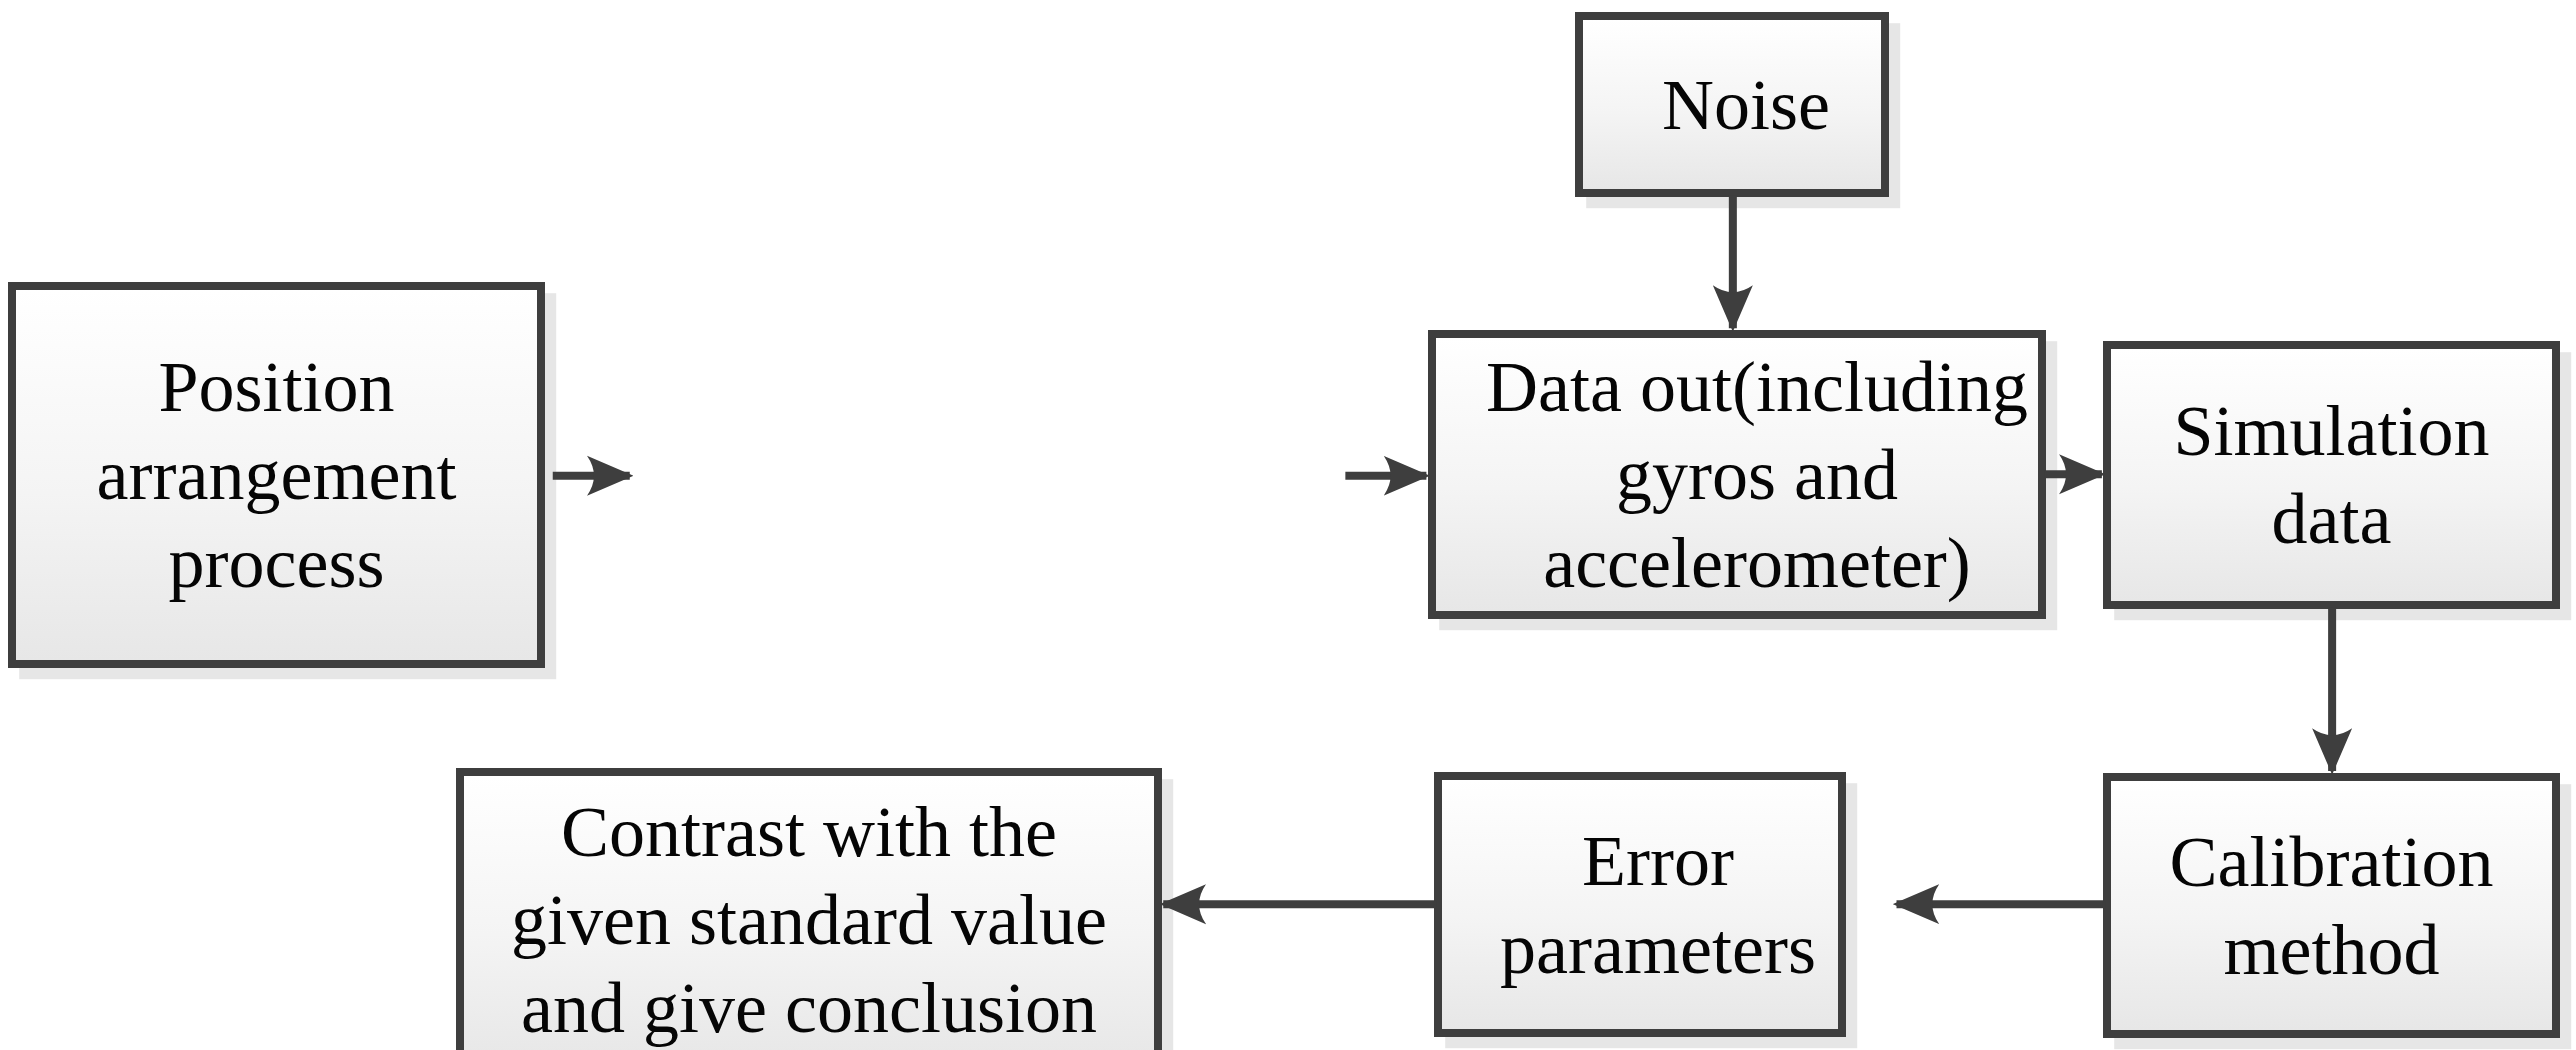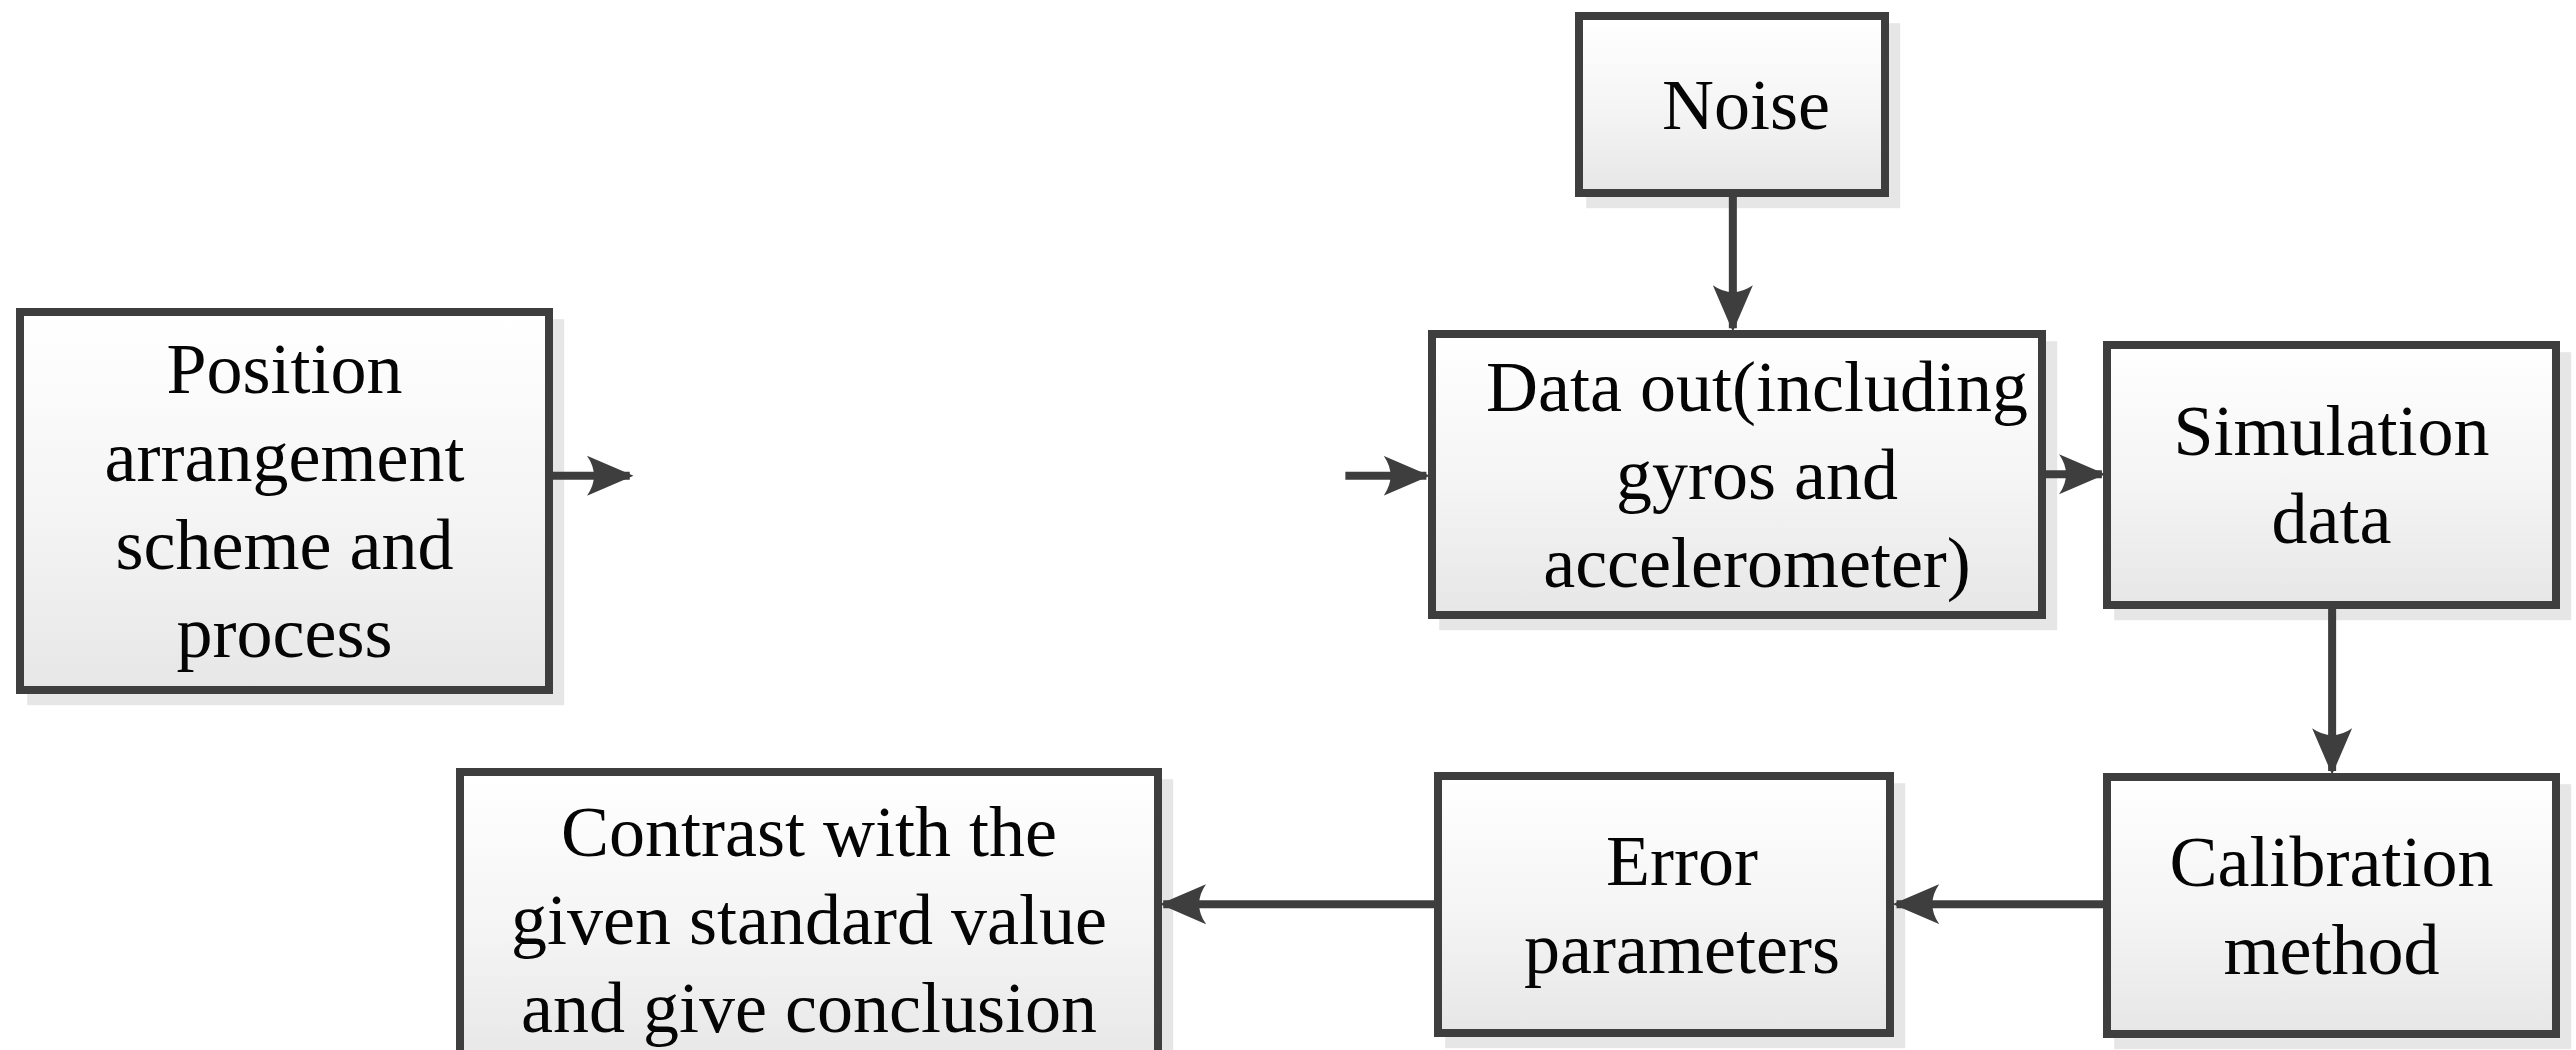--- a/index.html
+++ b/index.html
@@ -36,40 +36,39 @@
     z-index: 2;
   }
 </style>
 </head>
 <body>
 
 <div id="canvas" style="width: 2576px; height: 1051px; background: rgb(255, 255, 255);">
     <div class="node" style="left: 1575px; top: 12px; width: 314px; height: 185px; padding-left: 28px;">
       <div class="txt-line">Noise</div>
     </div>
-    <div class="node" style="left: 16px; top: 282px; width: 537px; height: 386px; margin-top: 26px;">
+    <div class="node" style="left: 8px; top: 282px; width: 537px; height: 386px;">
       <div class="txt-line">Position</div>
       <div class="txt-line">arrangement</div>
-      <div class="txt-line">scheme and</div>
       <div class="txt-line">process</div>
     </div>
     <div class="node" style="left: 1428px; top: 330px; width: 618px; height: 289px; padding-left: 40px;">
       <div class="txt-line">Data out(including</div>
       <div class="txt-line">gyros and</div>
       <div class="txt-line">accelerometer)</div>
     </div>
     <div class="node" style="left: 2103px; top: 773px; width: 457px; height: 265px;">
       <div class="txt-line">Calibration</div>
       <div class="txt-line">method</div>
     </div>
     <div class="node" style="left: 2103px; top: 341px; width: 457px; height: 268px;">
       <div class="txt-line">Simulation</div>
       <div class="txt-line">data</div>
     </div>
-    <div class="node" style="left: 1434px; top: 772px; width: 460px; height: 265px; padding-left: 36px;">
+    <div class="node" style="left: 1434px; top: 772px; width: 412px; height: 265px; padding-left: 36px;">
       <div class="txt-line">Error</div>
       <div class="txt-line">parameters</div>
     </div>
     <div class="node" style="left: 456px; top: 768px; width: 706px; height: 304px;">
       <div class="txt-line">Contrast with the</div>
       <div class="txt-line">given standard value</div>
       <div class="txt-line">and give conclusion</div>
     </div>
     <svg id="arrow-layer" viewBox="0 0 3211 1310">
       <defs>

